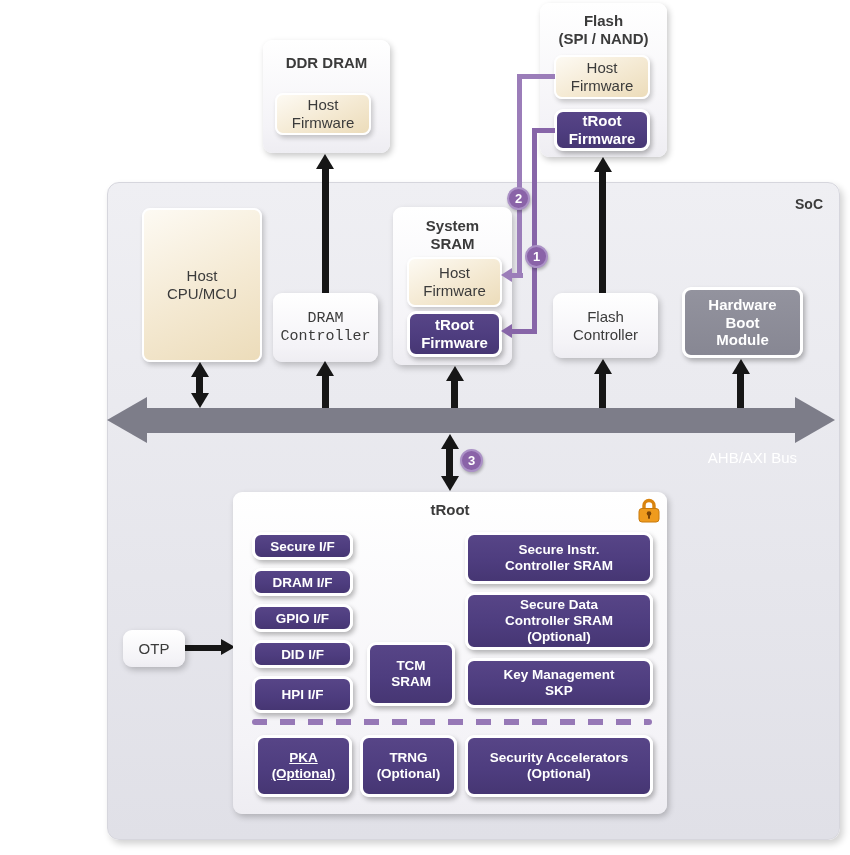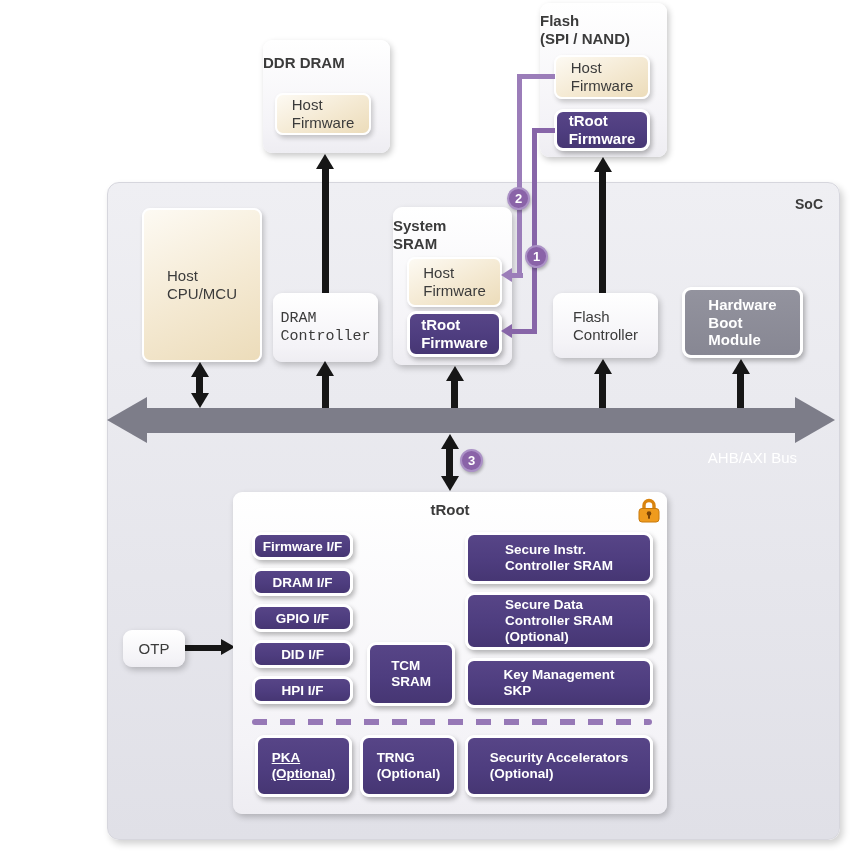--- a/index.html
+++ b/index.html
@@ -1,21 +1,21 @@
 <!DOCTYPE html>
 <html><head>
 <meta charset="utf-8">
 <style>
   html,body{margin:0;padding:0;background:#ffffff;}
   .stage{
     position:relative;width:850px;height:855px;background:#ffffff;overflow:hidden;
     font-family:"Liberation Sans","DejaVu Sans",sans-serif;color:#3b3b3b;
   }
   .abs{position:absolute;}
-  .lbl{white-space:pre-line;text-align:left;line-height:1.18;}
+  .lbl{white-space:pre-line;text-align:center;line-height:1.18;}
   .ctr{display:flex;align-items:center;justify-content:center;}
   .bold{font-weight:bold;}
 
   
   .soc{
     background:linear-gradient(180deg,#efeff3 0%,#e6e6ec 60%,#e0e0e7 100%);
     border:1px solid #d6d6dd;border-radius:12px;
     box-shadow:3px 4px 7px rgba(0,0,0,0.18);
   }
   .box-white{
@@ -171,25 +171,25 @@
     <div class="abs bold fs15" style="left:0;right:0;top:9px;text-align:center;">tRoot</div>
     <span class="lock" style="left:405px;top:5px;">
       <svg width="22" height="26" viewBox="0 0 22 26">
           <path d="M6 13 V8.5 a5 5 0 0 1 10 0 V13" fill="none" stroke="#d9840f" stroke-width="3.4"></path>
           <rect x="1" y="11.5" width="20" height="13.5" rx="3" fill="#ef9b1e" stroke="#c97a0c" stroke-width="1"></rect>
           <circle cx="11" cy="16.5" r="2.3" fill="#7a4407"></circle>
           <rect x="10" y="17.5" width="2" height="4.2" fill="#7a4407"></rect>
         </svg>
     </span>
 
-    <div class="abs box-purple ctr chip" style="left:19px;top:40px;width:101px;height:28px;box-sizing:border-box;">Firmware I/F</div>
+    <div class="abs box-purple ctr chip" style="left:19px;top:40px;width:101px;height:28px;box-sizing:border-box;">Secure I/F</div>
     <div class="abs box-purple ctr chip" style="left:19px;top:76px;width:101px;height:28px;box-sizing:border-box;">DRAM I/F</div>
     <div class="abs box-purple ctr chip" style="left:19px;top:112px;width:101px;height:28px;box-sizing:border-box;">GPIO I/F</div>
     <div class="abs box-purple ctr chip" style="left:19px;top:148px;width:101px;height:28px;box-sizing:border-box;">DID I/F</div>
-    <div class="abs box-purple ctr chip" style="left:19px;top:184px;width:101px;height:28px;box-sizing:border-box;">HPI I/F</div>
+    <div class="abs box-purple ctr chip" style="left:19px;top:184px;width:101px;height:37px;box-sizing:border-box;">HPI I/F</div>
 
     <div class="abs box-purple ctr lbl chip" style="left:134px;top:150px;width:88px;height:64px;box-sizing:border-box;">TCM
 SRAM</div>
 
     <div class="abs box-purple ctr lbl chip" style="left:232px;top:40px;width:188px;height:52px;box-sizing:border-box;">Secure Instr.
 Controller SRAM</div>
     <div class="abs box-purple ctr lbl chip" style="left:232px;top:100px;width:188px;height:58px;box-sizing:border-box;">Secure Data
 Controller SRAM
 (Optional)</div>
     <div class="abs box-purple ctr lbl chip" style="left:232px;top:166px;width:188px;height:50px;box-sizing:border-box;">Key Management

